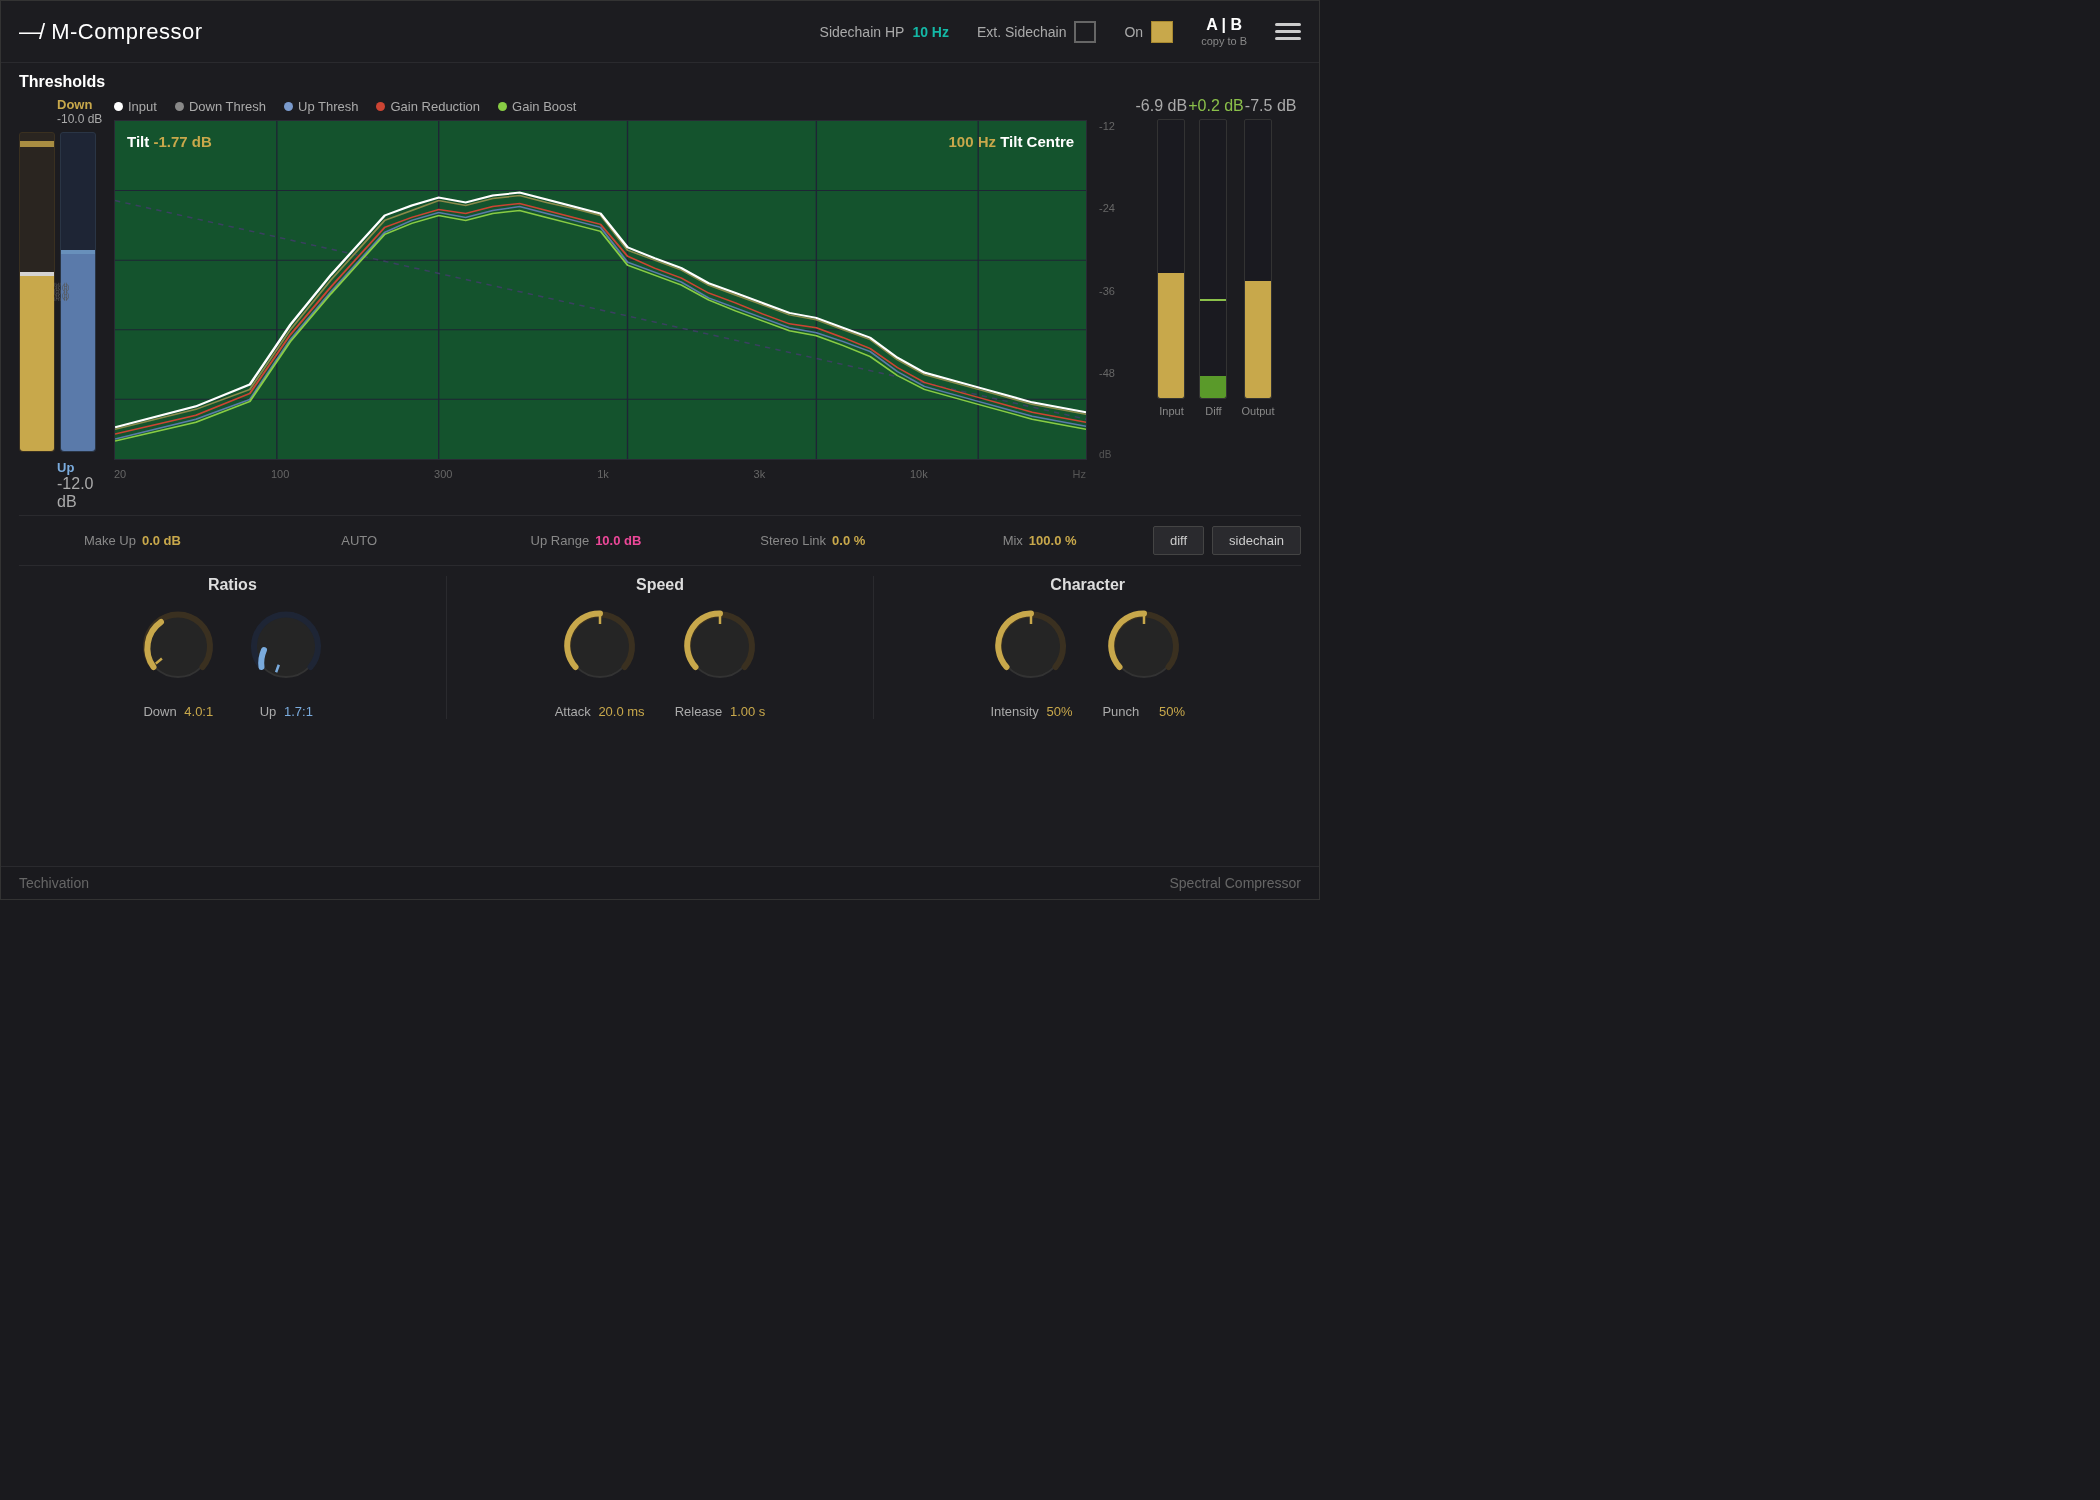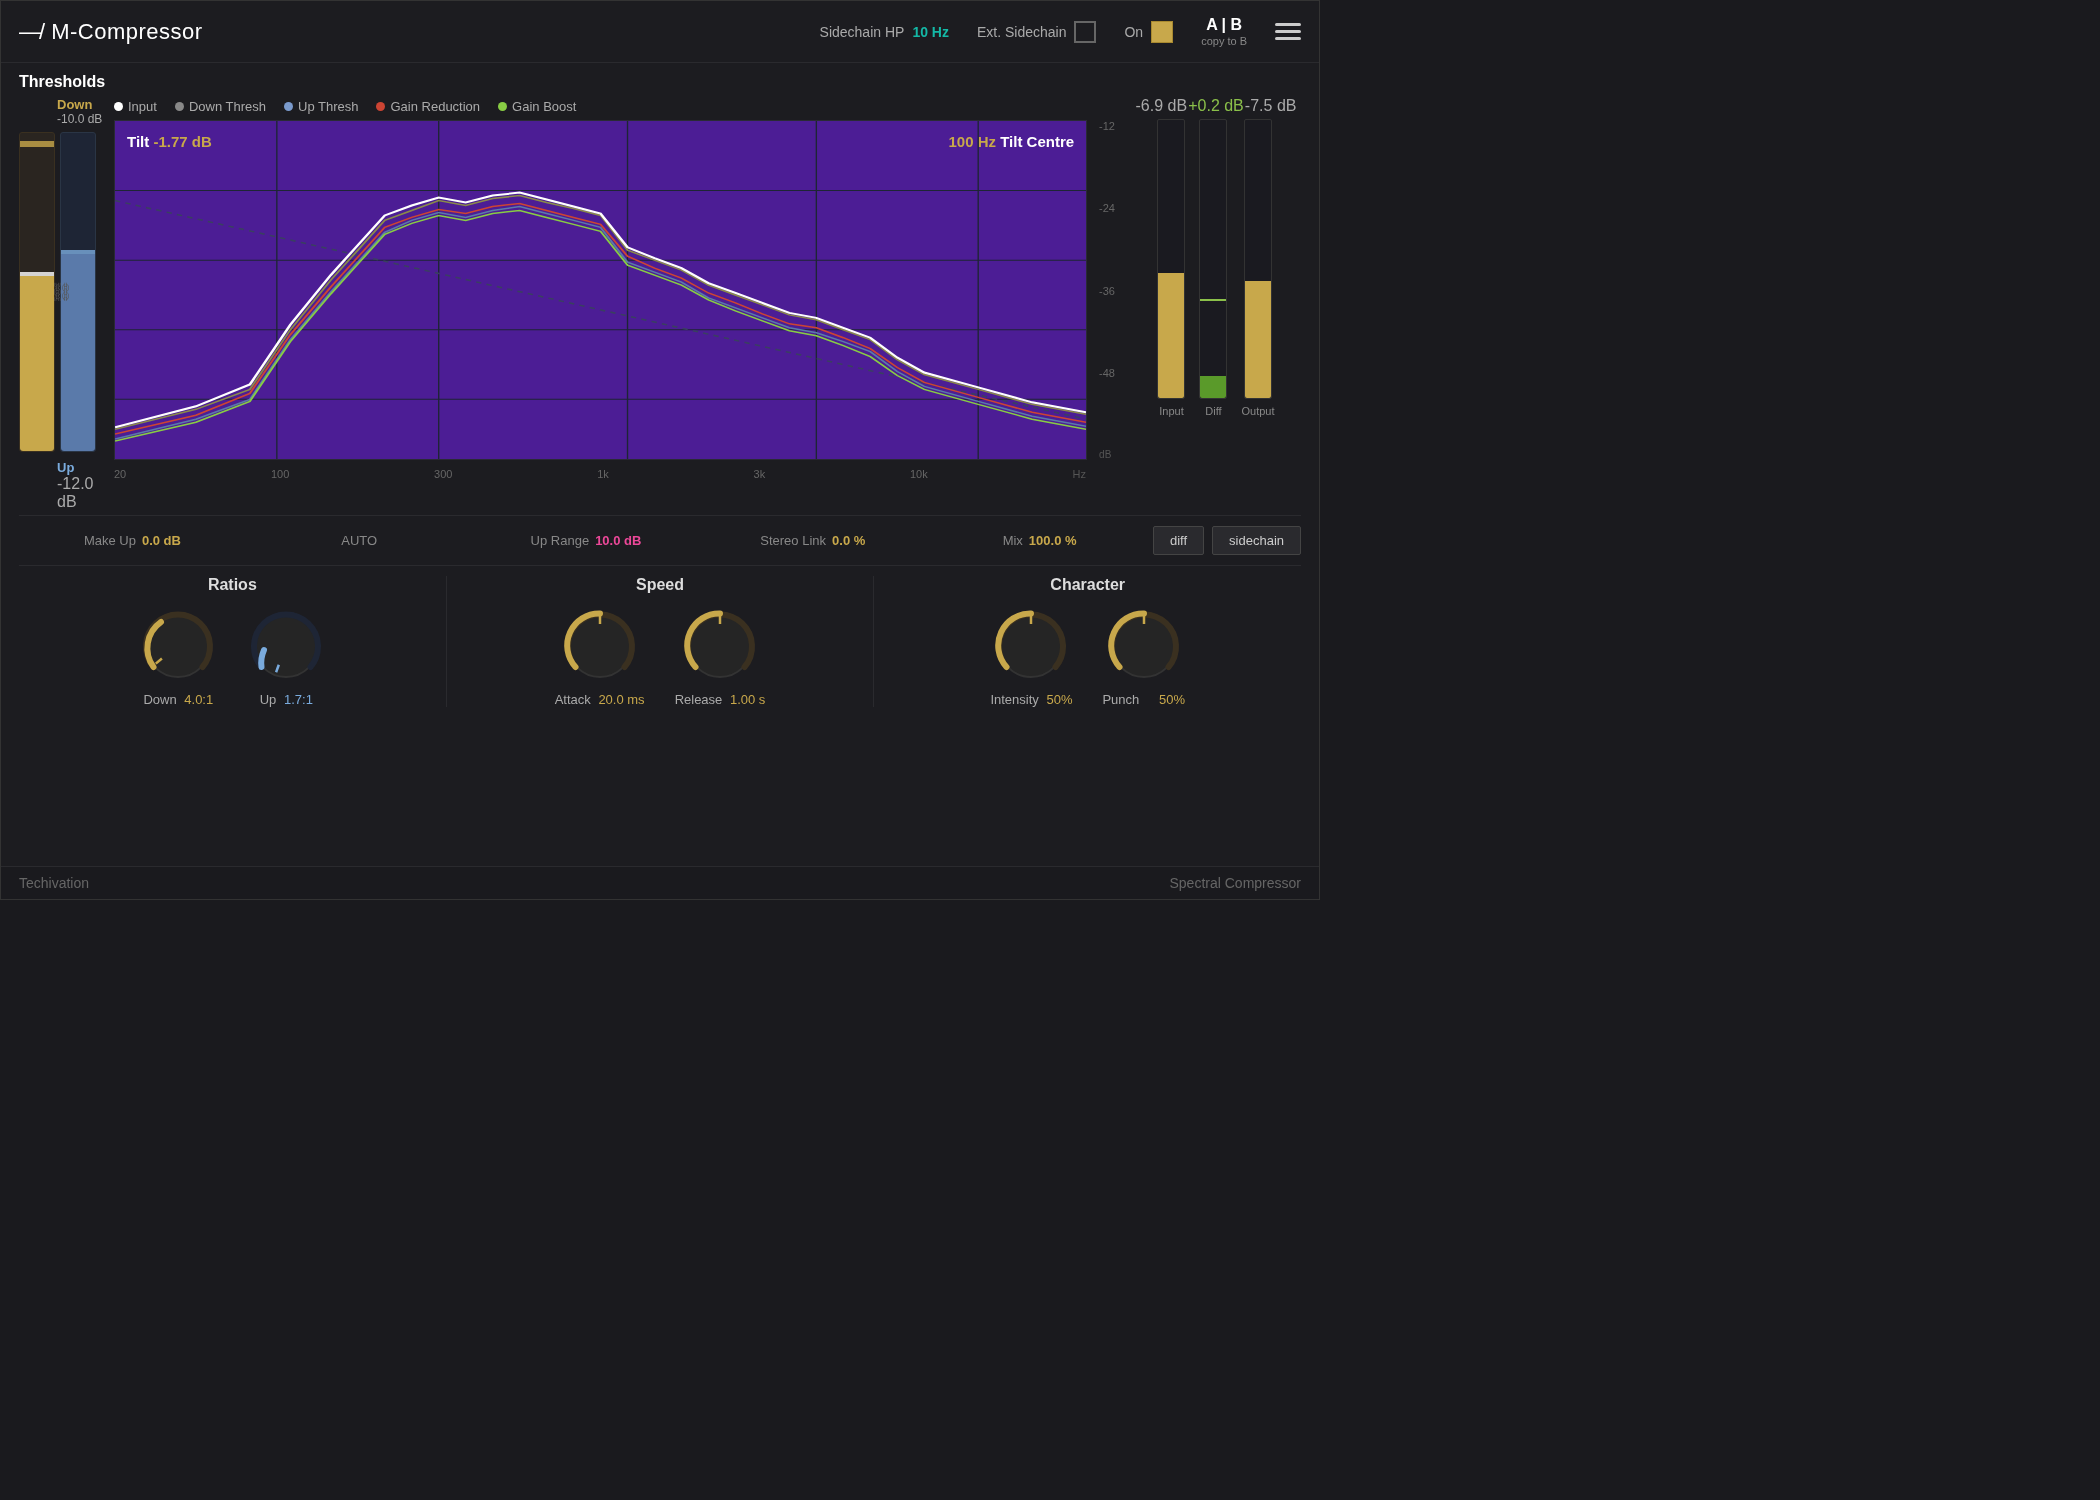--- a/index.html
+++ b/index.html
@@ -206,21 +206,21 @@
       color: #aaa;
     }
     .legend-dot {
       width: 9px;
       height: 9px;
       border-radius: 50%;
     }
     .spectrum-canvas {
       width: 100%;
       height: 340px;
-      background: #4c1d95;
+      background: #14532d;
       border: 1px solid #2a2a35;
       position: relative;
       overflow: hidden;
     }
     .spectrum-overlay-text {
       position: absolute;
       top: 12px;
       left: 12px;
       color: #fff;
       font-size: 15px;
@@ -357,21 +357,21 @@
     }
     .knobs-row {
       display: flex;
       gap: 30px;
       justify-content: center;
     }
     .knob-item {
       display: flex;
       flex-direction: column;
       align-items: center;
-      gap: 8px;
+      gap: 20px;
     }
     .knob {
       width: 78px;
       height: 78px;
       border-radius: 50%;
       position: relative;
       cursor: pointer;
     }
     .knob-svg {
       width: 78px;

